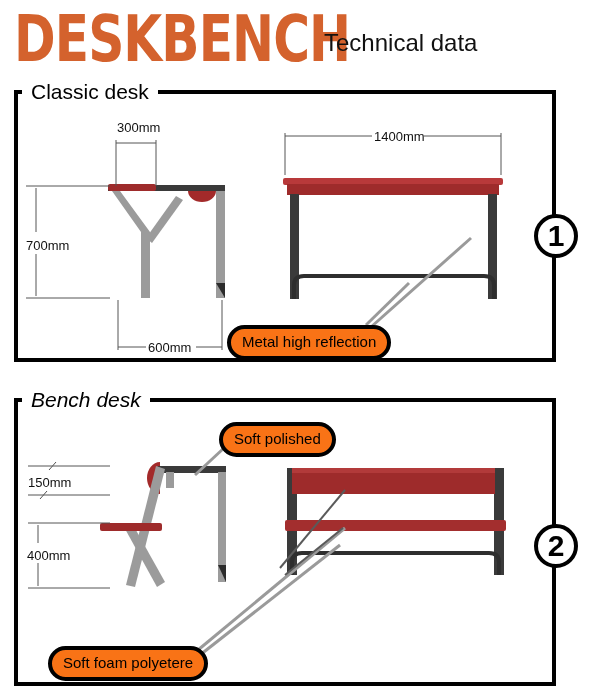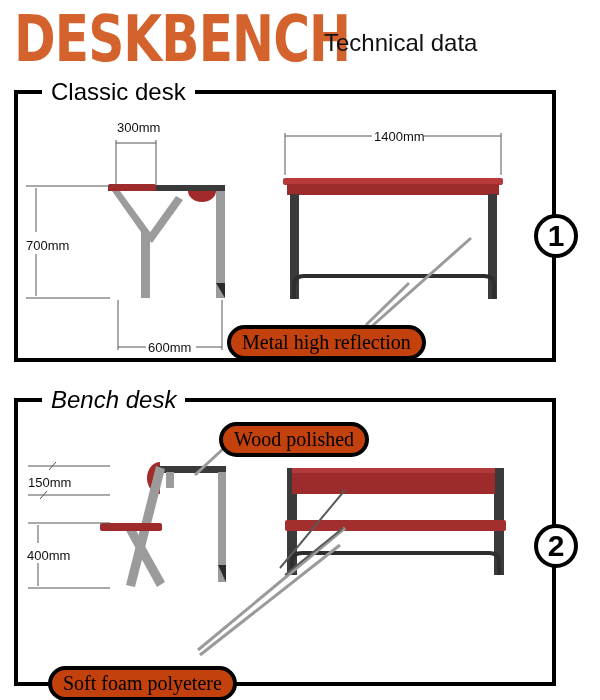--- a/index.html
+++ b/index.html
@@ -65,24 +65,24 @@
   #panel-bench {
     left: 14px;
     top: 398px;
     width: 542px;
     height: 288px;
     font-style: italic;
   }
   .panel-legend {
     position: absolute;
     top: -15px;
-    left: 24px;
+    left: 4px;
     background: #ffffff;
     padding: 0 9px;
-    font-size: 24px;
+    font-size: 21px;
     line-height: 26px;
     white-space: nowrap;
     font-family: "Liberation Sans", sans-serif;
     color: #000000;
   }
 
   
   .badge {
     position: absolute;
     width: 44px;
@@ -99,32 +99,32 @@
     z-index: 6;
   }
   #badge-1 { left: 534px; top: 214px; }
   #badge-2 { left: 534px; top: 524px; }
 
   
   .callout {
     position: absolute;
     border: 4px solid #000000;
     border-radius: 20px;
-    background: #c2410c;
+    background: #f97316;
     box-sizing: border-box;
     padding: 3px 11px 4px;
-    font-family: Liberation Serif, serif;
-    font-size: 20px;
+    font-family: Liberation Sans, sans-serif;
+    font-size: 15px;
     line-height: 20px;
     white-space: nowrap;
     z-index: 5;
   }
   #callout-metal  { left: 227px; top: 325px; }
   #callout-wood   { left: 219px; top: 422px; }
-  #callout-foam   { left: 48px;  top: 666px; }
+  #callout-foam   { left: 48px;  top: 646px; }
 
   
   .drawing {
     position: absolute;
     left: 0;
     top: 0;
     width: 600px;
     height: 700px;
     pointer-events: none;
     z-index: 2;
@@ -271,15 +271,15 @@
   </g>
   <g stroke="#5a5a5a" stroke-width="2" fill="none">
     <line x1="280" y1="568" x2="345" y2="490"></line>
     <line x1="285" y1="575" x2="343" y2="528"></line>
   </g>
 
 </svg>
 
 <div class="callout" id="callout-metal">Metal high reflection</div>
 
-<div class="callout" id="callout-wood">Wood polished</div>
+<div class="callout" id="callout-wood">Soft polished</div>
 
 <div class="callout" id="callout-foam">Soft foam polyetere</div>
 
 </body></html>

